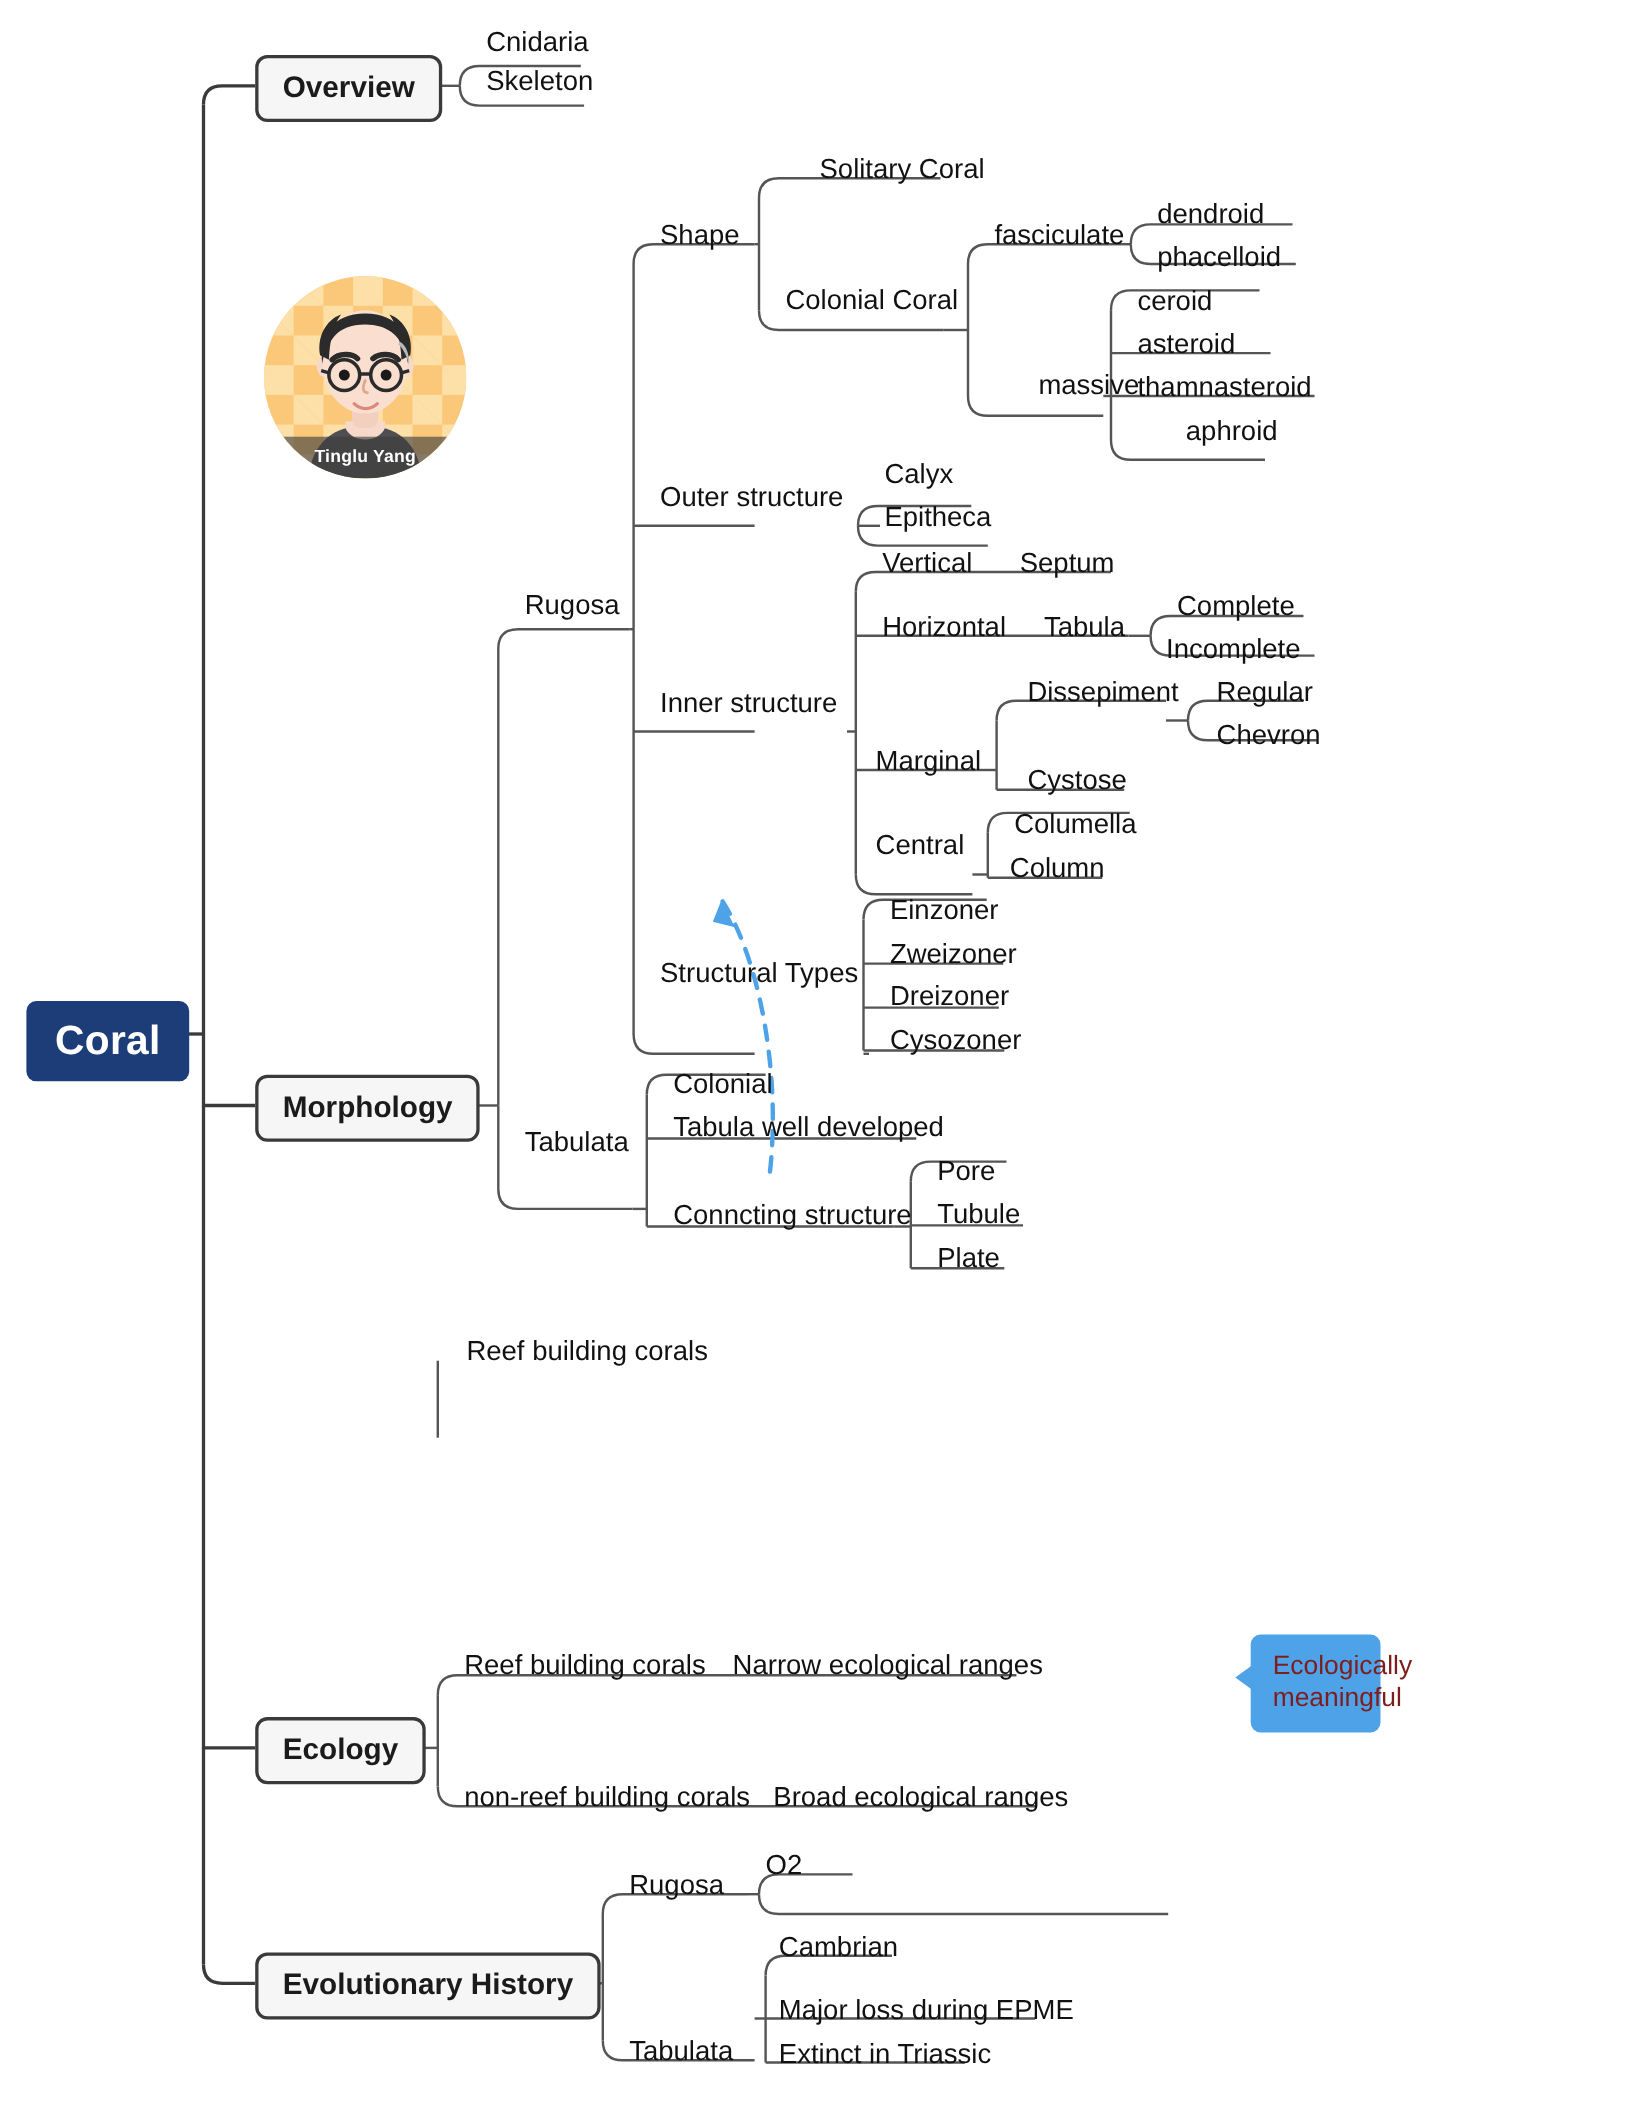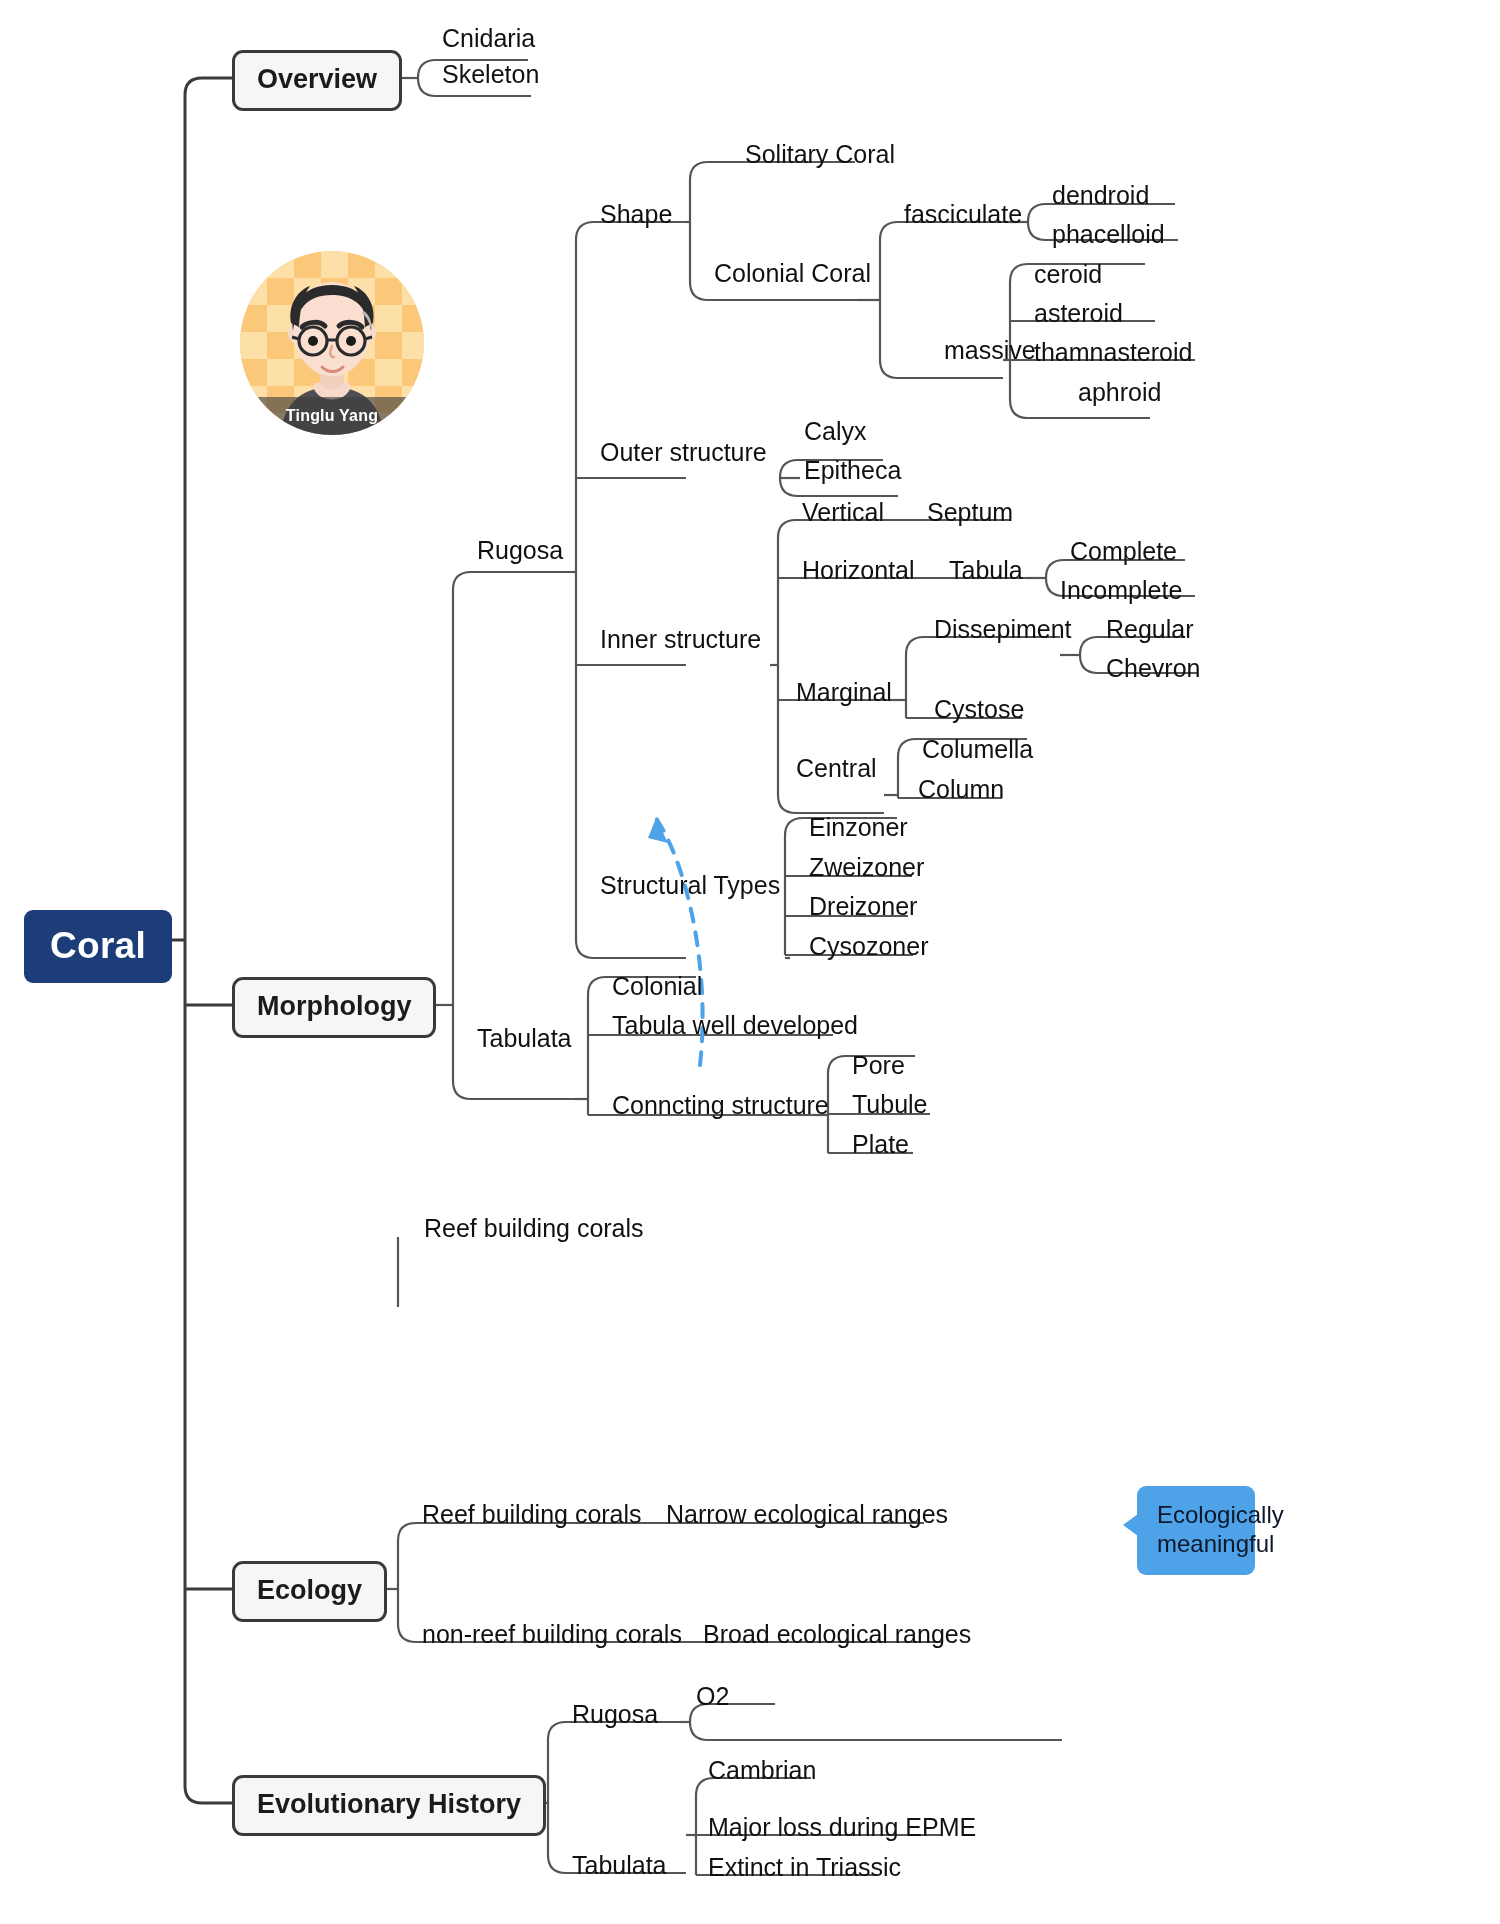--- a/index.html
+++ b/index.html
@@ -57,21 +57,21 @@
 
   .leaf-node {
     color: #111111;
     font-size: 25px;
     line-height: 1;
     padding: 0 6px 19px 6px;
   }
 
   .callout {
     background: #4da2e8;
-    color: #0f172a;
+    color: #7f1d1d;
     font-size: 24px;
     line-height: 1.22;
     border-radius: 9px;
     padding: 14px 17px 16px 20px;
     white-space: normal;
     width: 118px;
   }
   .callout-tail {
     position: absolute;
     left: -14px;

